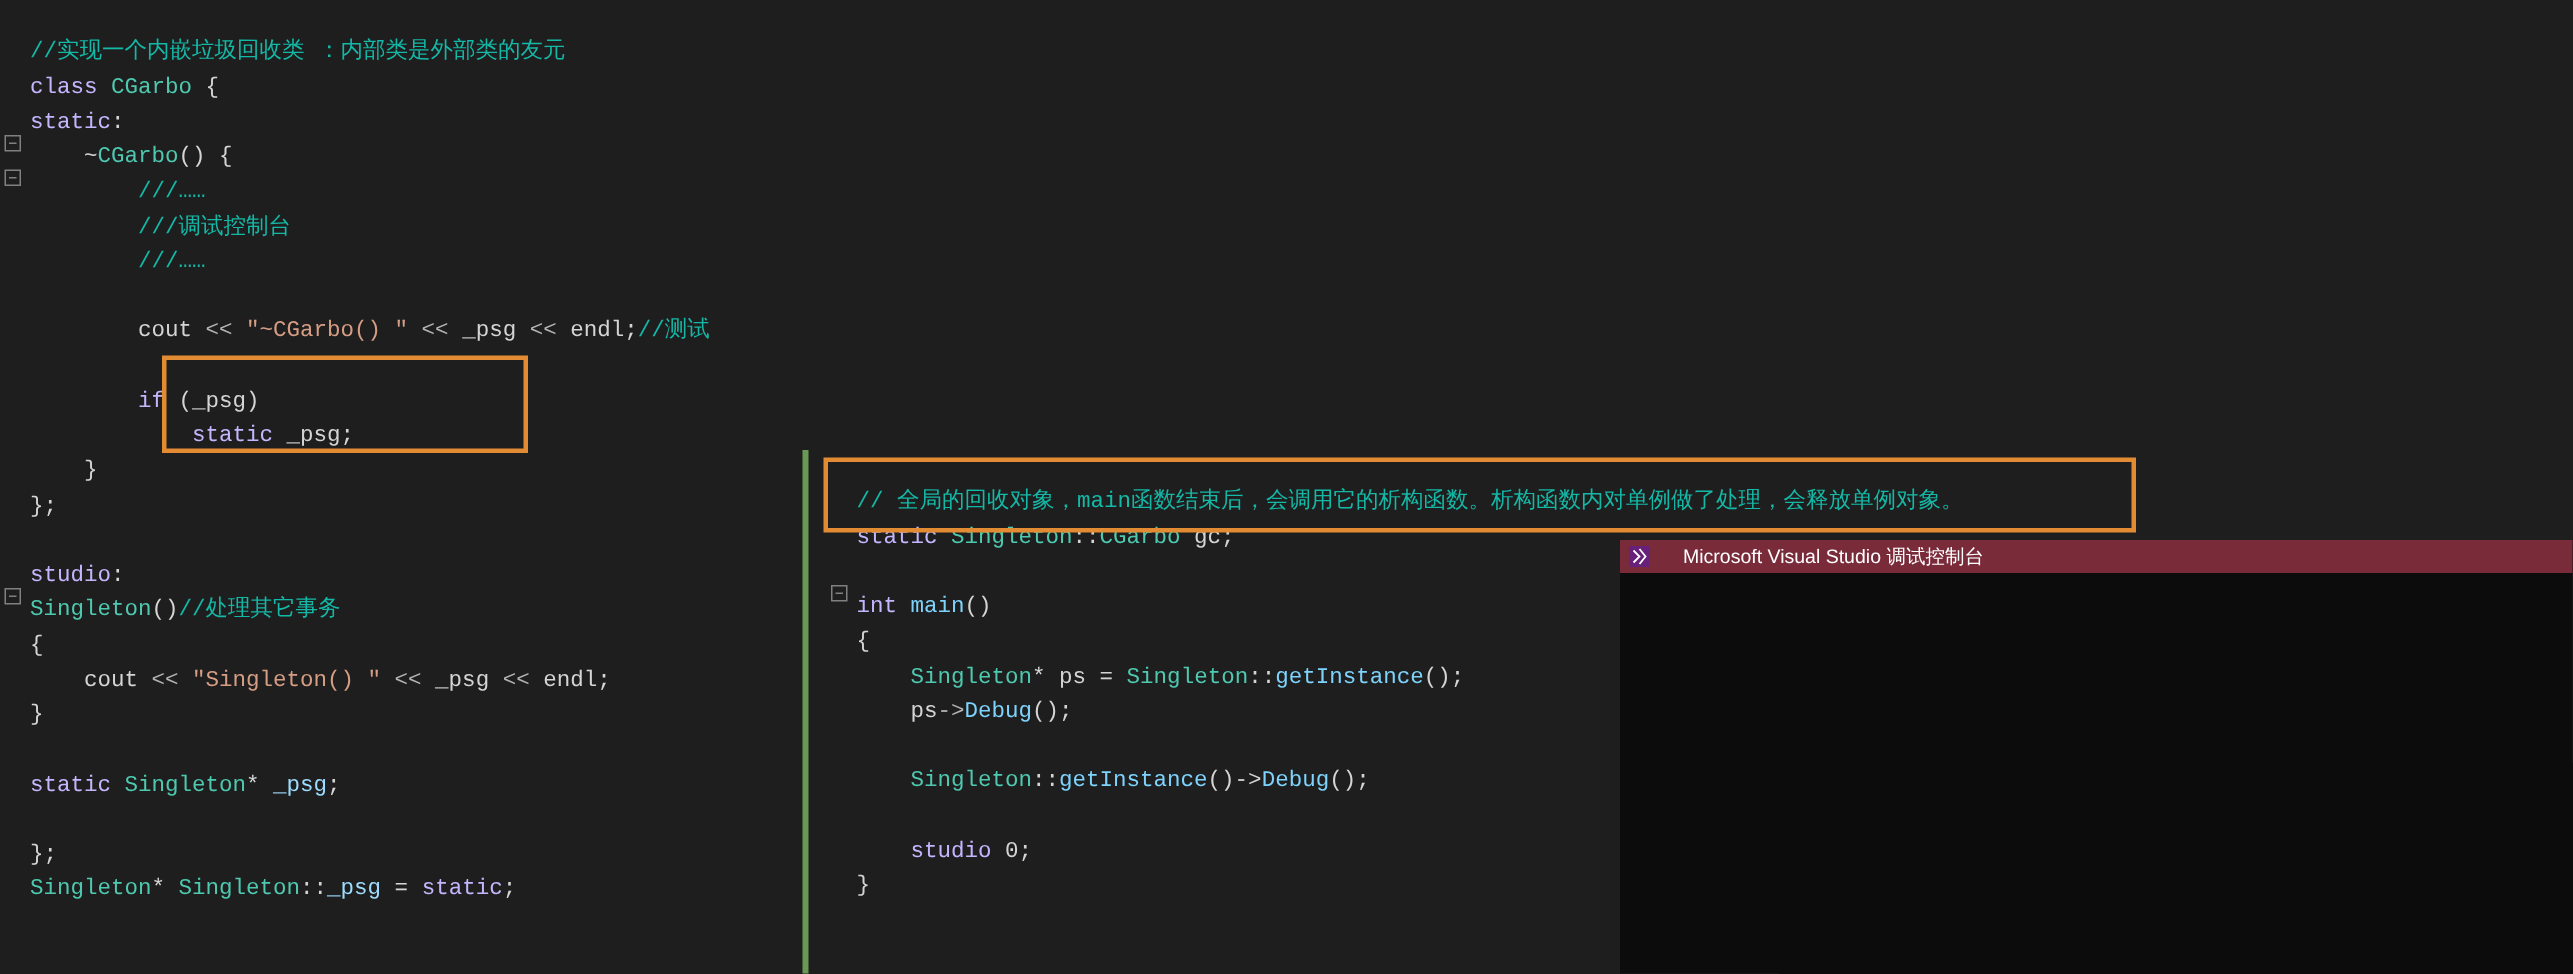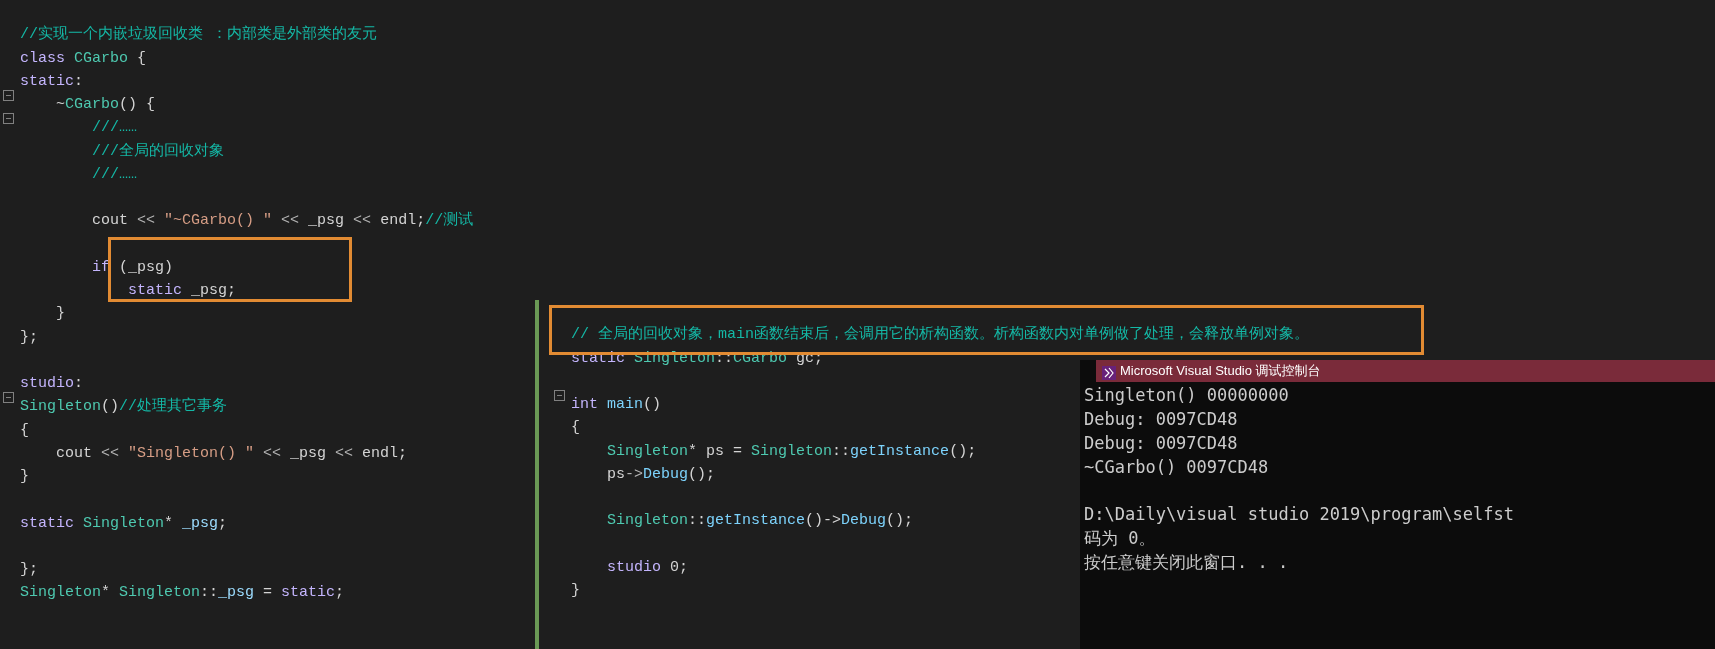--- a/index.html
+++ b/index.html
@@ -40,23 +40,22 @@
     font-size: 17px;
     line-height: 1.4;
   }
   .console-title {
     background: #7a2b3a;
     color: #ffffff;
     font-size: 13px;
     font-family: 'Segoe UI', sans-serif;
     padding: 2px 6px;
     display: flex;
-    align-items: flex-end;
-    gap: 4px;
-    margin-left: 16px;
+    align-items: center;
+    gap: 22px;
   }
   .console-title svg { flex-shrink: 0; }
   .console-body { padding: 2px 4px; white-space: pre; overflow: hidden; }
   .gutter {
     position: absolute;
     left: 0; top: 0; bottom: 0;
     width: 18px;
     background: #1e1e1e;
   }
   .fold {
@@ -100,21 +99,21 @@
     <div class="fold" style="top:90px"></div>
     <div class="fold" style="top:113px"></div>
     <div class="fold" style="top:392px"></div>
   </div>
   <div class="code">
 <span class="c-comment">//实现一个内嵌垃圾回收类 ：内部类是外部类的友元</span>
 <span class="c-keyword">class</span><span class="c-type"> CGarbo </span><span>{</span>
 <span class="c-keyword">static</span><span>:</span>
 <span>    ~</span><span class="c-type">CGarbo</span><span>() {</span>
 <span class="c-comment">        ///……</span>
-<span class="c-comment">        ///全局的回收对象</span>
+<span class="c-comment">        ///调试控制台</span>
 <span class="c-comment">        ///……</span>
 <span></span>
 <span>        cout </span><span class="c-op">&lt;&lt;</span><span class="c-string"> "~CGarbo() " </span><span class="c-op">&lt;&lt;</span><span> _psg </span><span class="c-op">&lt;&lt;</span><span> endl;</span><span class="c-comment">//测试</span>
 <span></span>
 <span class="c-keyword">        if</span><span> (_psg)</span>
 <span class="c-keyword">            static</span><span> _psg;</span>
 <span>    }</span>
 <span>};</span>
 <span></span>
 <span class="c-keyword">studio</span><span>:</span>
@@ -153,21 +152,13 @@
 <div class="hl-box2" style="left:549px; top:305px; width:875px; height:50px;"></div>
 
 <div class="pane-console">
   <div class="console-title">
     <svg width="14" height="14" viewBox="0 0 14 14">
         <rect width="14" height="14" fill="#68217a"></rect>
         <path d="M3 3 L7 7 L3 11 M7 2 L11 7 L7 12" stroke="#fff" stroke-width="1.2" fill="none"></path>
       </svg>
     <span>Microsoft Visual Studio 调试控制台</span>
   </div>
-  <div class="console-body"><span>Singleton() 00000000</span>
-<span>Debug: 0097CD48</span>
-<span>Debug: 0097CD48</span>
-<span>~CGarbo() 0097CD48</span>
-<span></span>
-<span>D:\Daily\visual studio 2019\program\selfst</span>
-<span>码为 0。</span>
-<span>按任意键关闭此窗口. . .</span></div>
 </div>
 
 </body></html>

